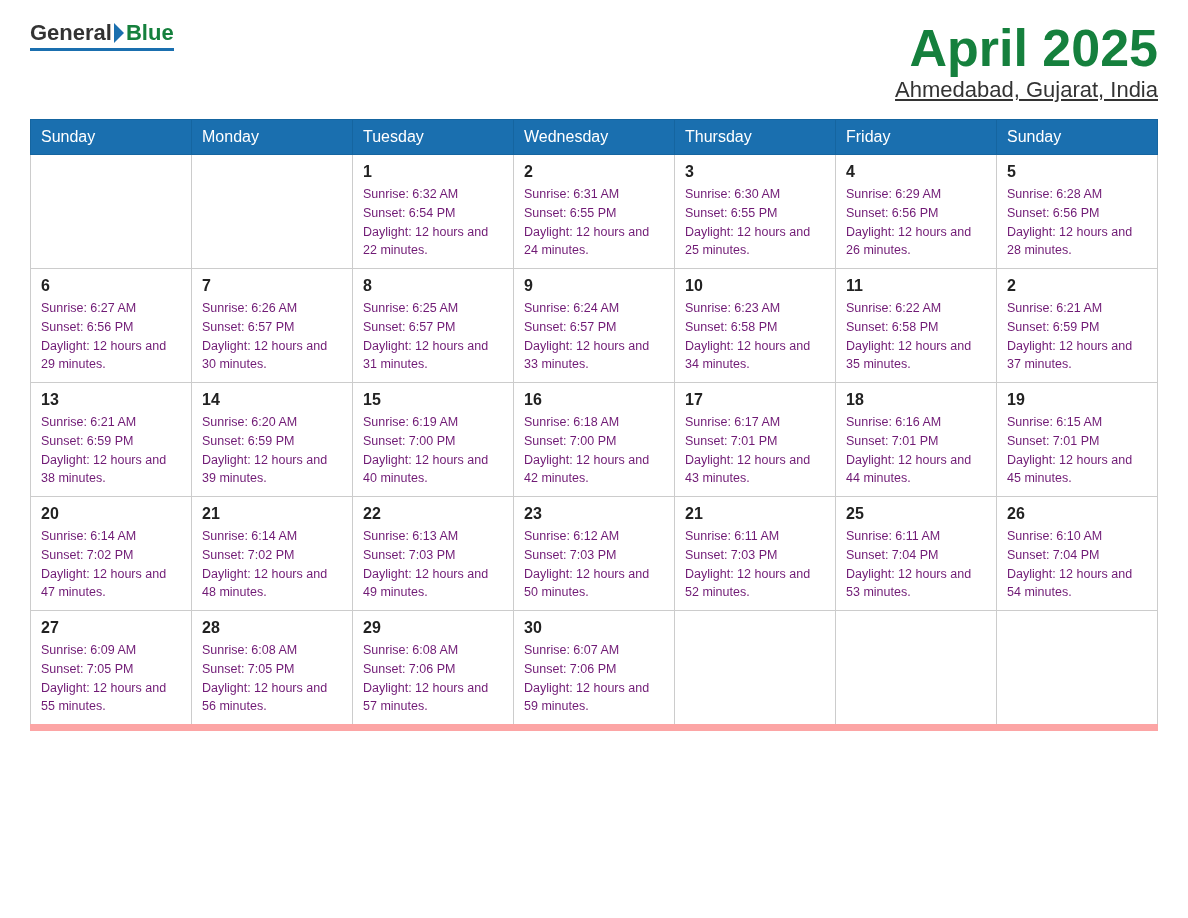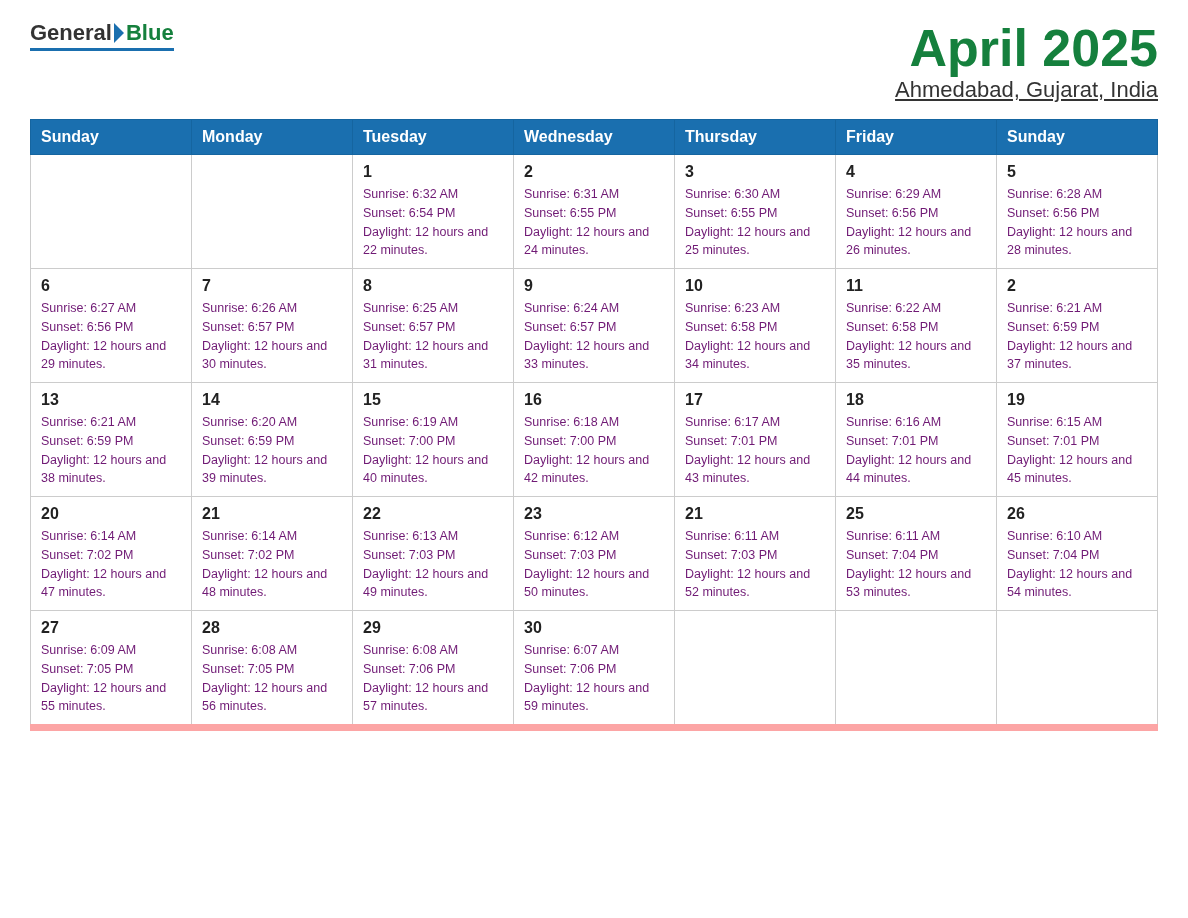--- a/index.html
+++ b/index.html
@@ -64,21 +64,21 @@
       width: 100%;
       border-collapse: collapse;
       border: 1px solid #aaa;
     }
     .calendar thead th {
       background: #1a6faf;
       color: #fff;
       padding: 8px 10px;
       text-align: left;
       font-size: 16px;
-      font-weight: bold;
+      font-weight: normal;
       border: 1px solid #1565a0;
     }
     .calendar tbody td {
       border: 1px solid #ccc;
       vertical-align: top;
       padding: 8px 10px;
       width: 14.28%;
       min-height: 90px;
     }
     .day-number {

